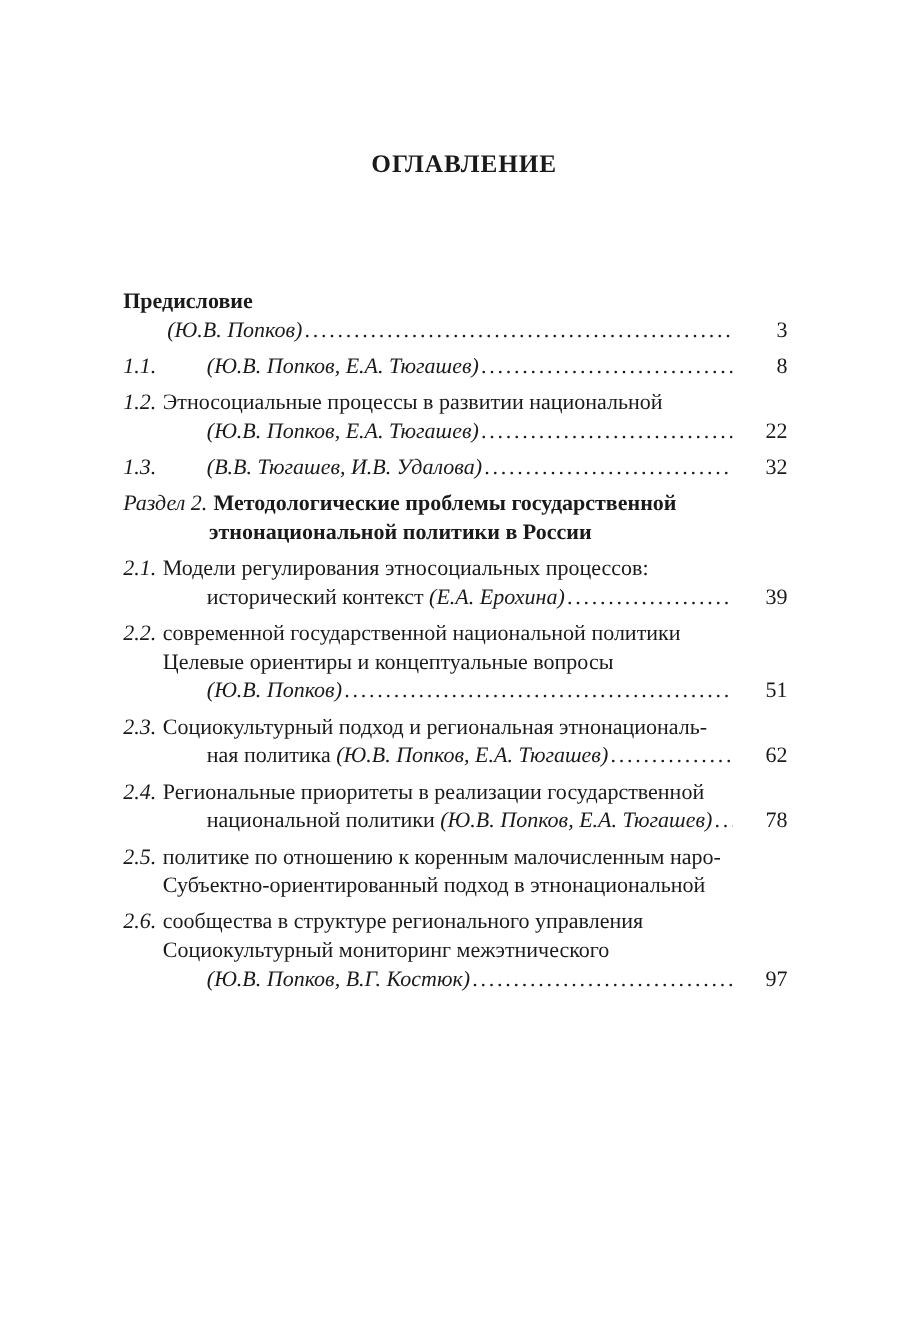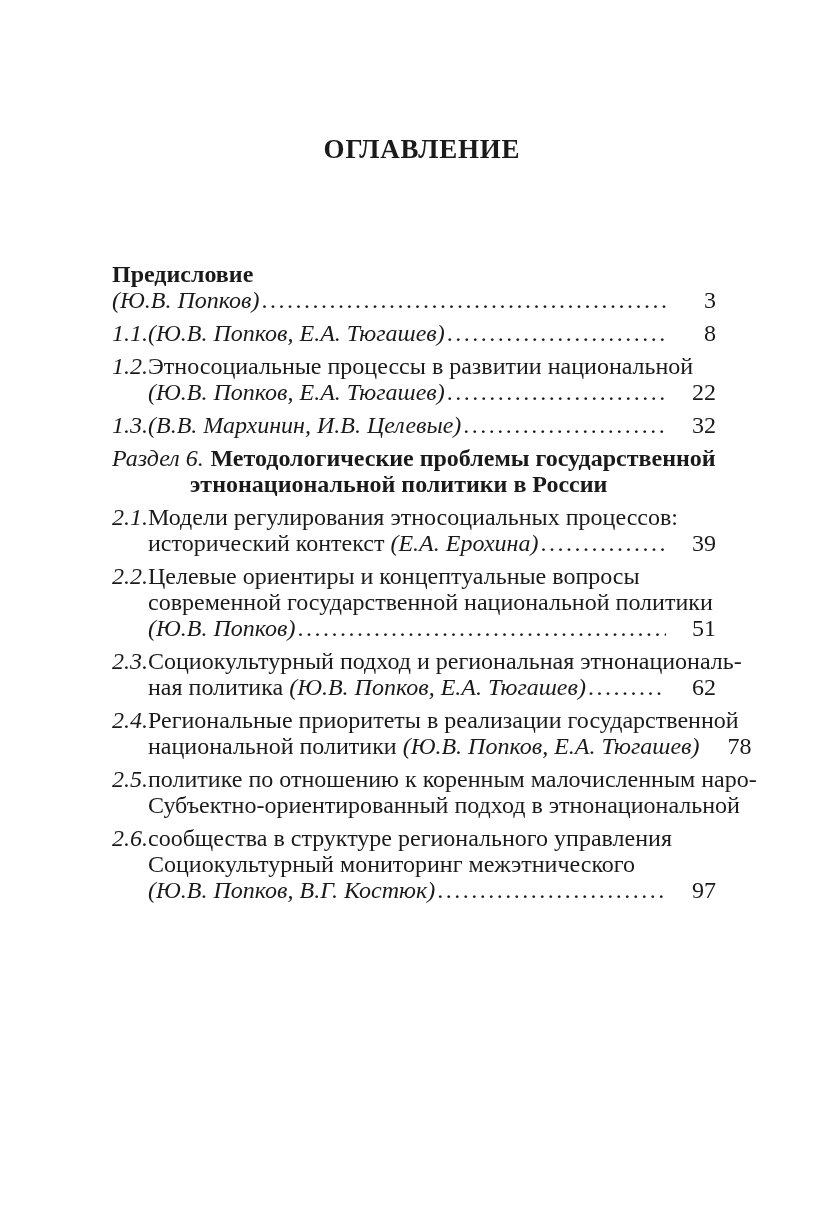--- a/index.html
+++ b/index.html
@@ -11,29 +11,29 @@
     width: 822px;
     height: 1218px;
     overflow: hidden;
     font-family: "Liberation Serif", "DejaVu Serif", serif;
     color: #1a1a1a;
   }
   .doc-title {
     margin: 135px 0 0 112px;
     width: 620px;
     text-align: center;
-    font-size: 27px;
+    font-size: 23px;
     line-height: 28px;
     font-weight: bold;
     letter-spacing: 0.8px;
   }
   .toc {
     margin: 98px 0 0 112px;
     width: 604px;
-    font-size: 24px;
+    font-size: 20px;
     line-height: 26px;
   }
   .entry {
     position: relative;
     margin-bottom: 7px;
   }
   .entry.ind {
     padding-left: 36px;
   }
   .num {
@@ -45,20 +45,21 @@
   .line {
     white-space: nowrap;
   }
   .row {
     display: flex;
     align-items: baseline;
     white-space: nowrap;
   }
   .txtpart {
     flex: 0 0 auto;
+    margin-left: 40px;
   }
   .b { font-weight: bold; }
   .i { font-style: italic; }
   .sec-title { margin-left: 0.28em; }
   .sec2-l2 { padding-left: 78px; font-weight: bold; white-space: nowrap; }
   .leader {
     flex: 1 1 0;
     min-width: 0;
     overflow: hidden;
     white-space: nowrap;
@@ -119,30 +120,30 @@
         </span>
         <span class="leader"></span>
         <span class="pg">22</span>
       </div>
     </div>
 
     <div class="entry ind">
       <span class="num">1.3.</span>
       <div class="row">
         <span class="txtpart">
-          <span class="i">(В.В. Мархинин, И.В. Целевые)</span>
+          <span class="i">(В.В. Тюгашев, И.В. Удалова)</span>
         </span>
         <span class="leader"></span>
         <span class="pg">32</span>
       </div>
     </div>
 
     <div class="entry">
       <div class="line">
-        <span class="i">Раздел 6.</span><span class="b sec-title">Методологические проблемы государственной</span>
+        <span class="i">Раздел 2.</span><span class="b sec-title">Методологические проблемы государственной</span>
       </div>
       <div class="sec2-l2">этнонациональной политики в России</div>
     </div>
 
     <div class="entry ind">
       <span class="num">2.1.</span>
       <div class="line">
         <span>Модели регулирования этносоциальных процессов:</span>
       </div>
       <div class="row">
@@ -151,24 +152,24 @@
           <span class="i">(Е.А. Ерохина)</span>
         </span>
         <span class="leader"></span>
         <span class="pg">39</span>
       </div>
     </div>
 
     <div class="entry ind">
       <span class="num">2.2.</span>
       <div class="line">
+        <span>современной государственной национальной политики</span>
+      </div>
+      <div class="line">
         <span>Целевые ориентиры и концептуальные вопросы</span>
-      </div>
-      <div class="line">
-        <span>современной государственной национальной политики</span>
       </div>
       <div class="row">
         <span class="txtpart">
           <span class="i">(Ю.В. Попков)</span>
         </span>
         <span class="leader"></span>
         <span class="pg">51</span>
       </div>
     </div>
 

